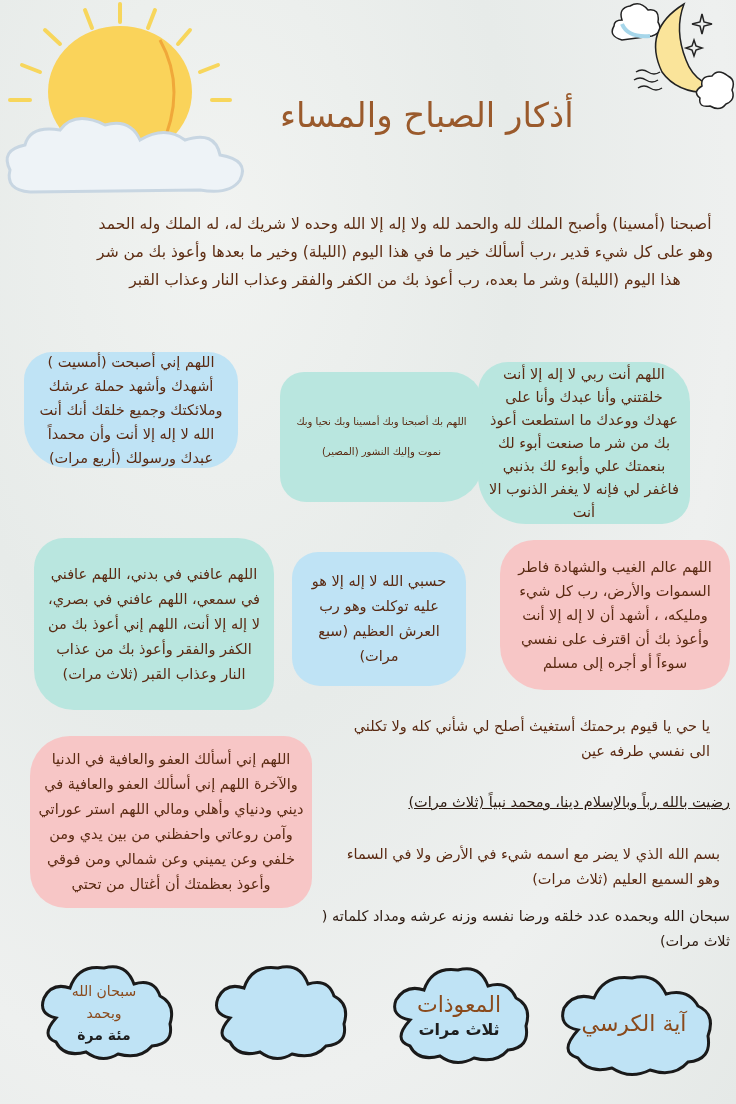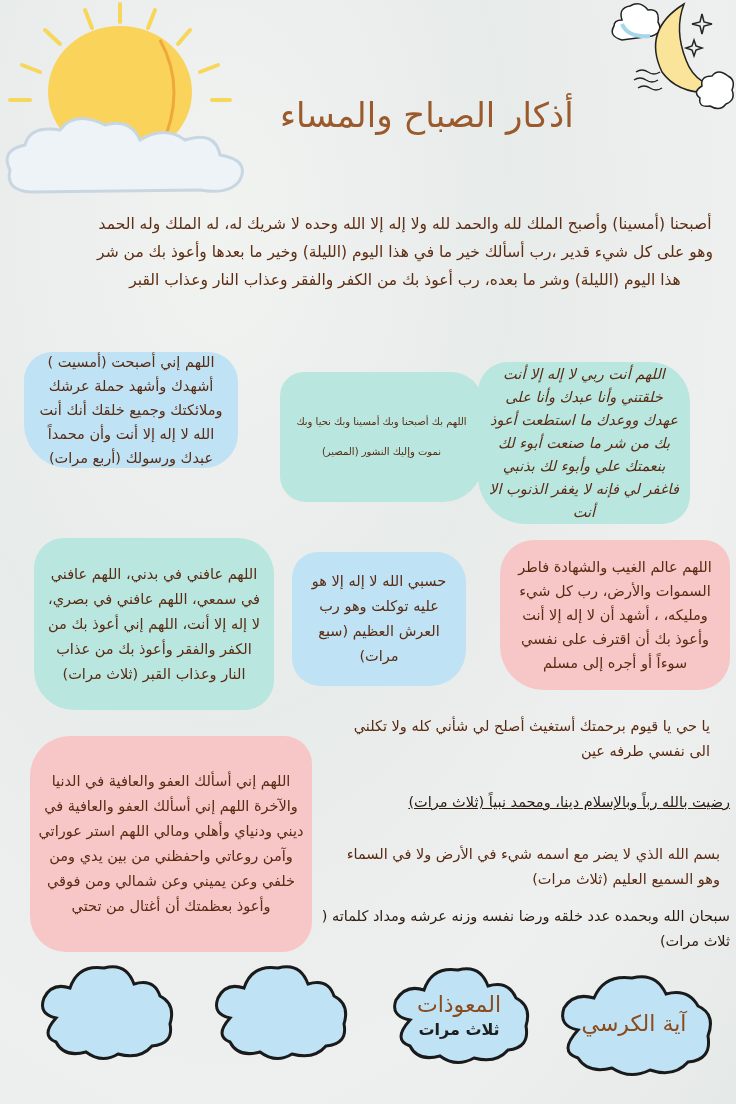--- a/index.html
+++ b/index.html
@@ -78,21 +78,21 @@
       <path d="M38 88 q6 -4 12 0 t12 0"></path>
     </g>
     <path d="M102 86 Q100 76 112 76 Q118 68 128 76 Q136 80 132 90 Q136 100 126 104 Q120 112 110 106 Q98 108 100 98 Q92 92 102 86 Z" fill="#fff" stroke="#222" stroke-width="1.5"></path>
   </svg>
 </div>
 
 <h1 class="abs title">أذكار الصباح والمساء</h1>
 
 <p class="abs intro">أصبحنا (أمسينا) وأصبح الملك لله والحمد لله ولا إله إلا الله وحده لا شريك له، له الملك وله الحمد وهو على كل شيء قدير ،رب أسألك خير ما في هذا اليوم (الليلة) وخير ما بعدها وأعوذ بك من شر هذا اليوم (الليلة) وشر ما بعده، رب أعوذ بك من الكفر والفقر وعذاب النار وعذاب القبر</p>
 
-<div class="abs card teal" style="left:478px;top:362px;width:212px;height:162px;border-radius:30px 40px 28px 48px;font-size:14.5px;line-height:23px;font-style:italic;">
+<div class="abs card teal" style="left:478px;top:362px;width:212px;height:162px;border-radius:30px 40px 28px 48px;font-size:14.5px;line-height:23px;">
   <span>اللهم أنت ربي لا إله إلا أنت خلقتني وأنا عبدك وأنا على عهدك ووعدك ما استطعت أعوذ بك من شر ما صنعت أبوء لك بنعمتك علي وأبوء لك بذنبي فاغفر لي فإنه لا يغفر الذنوب الا أنت</span>
 </div>
 <div class="abs card teal" style="left:268px;top:372px;width:203px;height:130px;border-radius:24px 32px 40px 26px;font-size:10px;line-height:30px;margin-left:12px;">
   <span>اللهم بك أصبحنا وبك أمسينا وبك نحيا وبك نموت وإليك النشور (المصير)</span>
 </div>
 <div class="abs card blue" style="left:24px;top:352px;width:214px;height:116px;border-radius:28px 30px 34px 44px;font-size:14.5px;line-height:24px;">
   <span>اللهم إني أصبحت (أمسيت ) أشهدك وأشهد حملة عرشك وملائكتك وجميع خلقك أنك أنت الله لا إله إلا أنت وأن محمداً عبدك ورسولك (أربع مرات)</span>
 </div>
 
 <div class="abs card pink" style="left:500px;top:540px;width:230px;height:150px;border-radius:34px 26px 32px 44px;font-size:14.5px;line-height:24px;">
@@ -103,21 +103,21 @@
 </div>
 <div class="abs card teal" style="left:34px;top:538px;width:240px;height:172px;border-radius:30px 36px 30px 40px;font-size:14.5px;line-height:25px;">
   <span>اللهم عافني في بدني، اللهم عافني في سمعي، اللهم عافني في بصري، لا إله إلا أنت، اللهم إني أعوذ بك من الكفر والفقر وأعوذ بك من عذاب النار وعذاب القبر (ثلاث مرات)</span>
 </div>
 
 <p class="abs plain" style="left:330px;top:714px;width:380px;">يا حي يا قيوم برحمتك أستغيث أصلح لي شأني كله ولا تكلني الى نفسي طرفه عين</p>
 <p class="abs plain dark" style="left:310px;top:790px;width:420px;text-decoration:underline;">رضيت بالله رباً وبالإسلام دينا، ومحمد نبياً (ثلاث مرات)</p>
 <p class="abs plain" style="left:330px;top:842px;width:390px;">بسم الله الذي لا يضر مع اسمه شيء في الأرض ولا في السماء وهو السميع العليم (ثلاث مرات)</p>
 <p class="abs plain dark" style="left:310px;top:904px;width:420px;">سبحان الله وبحمده عدد خلقه ورضا نفسه وزنه عرشه ومداد كلماته ( ثلاث مرات)</p>
 
-<div class="abs card pink" style="left:30px;top:736px;width:282px;height:216px;border-radius:40px 28px 30px 36px;font-size:14.5px;line-height:25px;align-items:center;">
+<div class="abs card pink" style="left:30px;top:736px;width:282px;height:172px;border-radius:40px 28px 30px 36px;font-size:14.5px;line-height:25px;align-items:center;">
   <span>اللهم إني أسألك العفو والعافية في الدنيا والآخرة اللهم إني أسألك العفو والعافية في ديني ودنياي وأهلي ومالي اللهم استر عوراتي وآمن روعاتي واحفظني من بين يدي ومن خلفي وعن يميني وعن شمالي ومن فوقي وأعوذ بعظمتك أن أغتال من تحتي</span>
 </div>
 
 <div class="abs cloud" style="left:548px;top:964px;width:172px;height:120px;">
   <svg width="172" height="120" viewBox="0 0 172 120">
     <path d="M30 66 Q10 62 16 44 Q26 28 46 34 Q56 10 84 14 Q108 8 118 30 Q140 24 150 42 Q168 50 160 72 Q164 96 140 98 Q126 114 102 106 Q82 116 64 104 Q40 110 30 94 Q10 88 30 66 Z" fill="#bfe3f5" stroke="#1a1a1a" stroke-width="3"></path>
   </svg>
   <div class="c-text">
     <div class="c-big">آية الكرسي</div>
   </div>
@@ -136,13 +136,17 @@
 <div class="abs cloud" style="left:206px;top:958px;width:144px;height:110px;">
   <svg width="144" height="110" viewBox="0 0 144 110">
     <path d="M24 60 Q6 56 12 40 Q20 24 38 30 Q46 6 72 10 Q94 4 102 26 Q122 20 128 38 Q144 46 138 66 Q142 86 120 88 Q108 102 86 96 Q70 106 54 94 Q32 100 24 84 Q8 78 24 60 Z" fill="#bfe3f5" stroke="#1a1a1a" stroke-width="3"></path>
   </svg>
 </div>
 
 <div class="abs cloud" style="left:32px;top:958px;width:144px;height:110px;">
   <svg width="144" height="110" viewBox="0 0 144 110">
     <path d="M24 60 Q6 56 12 40 Q20 24 38 30 Q46 6 72 10 Q94 4 102 26 Q122 20 128 38 Q144 46 138 66 Q142 86 120 88 Q108 102 86 96 Q70 106 54 94 Q32 100 24 84 Q8 78 24 60 Z" fill="#bfe3f5" stroke="#1a1a1a" stroke-width="3"></path>
   </svg>
+  <div class="c-text" style="width:90px;">
+    <div class="c-label" style="font-size:14px;line-height:22px;">سبحان الله وبحمد</div>
+    <div class="c-count" style="font-size:14px;">مئة مرة</div>
+  </div>
 </div>
 
 </body></html>

